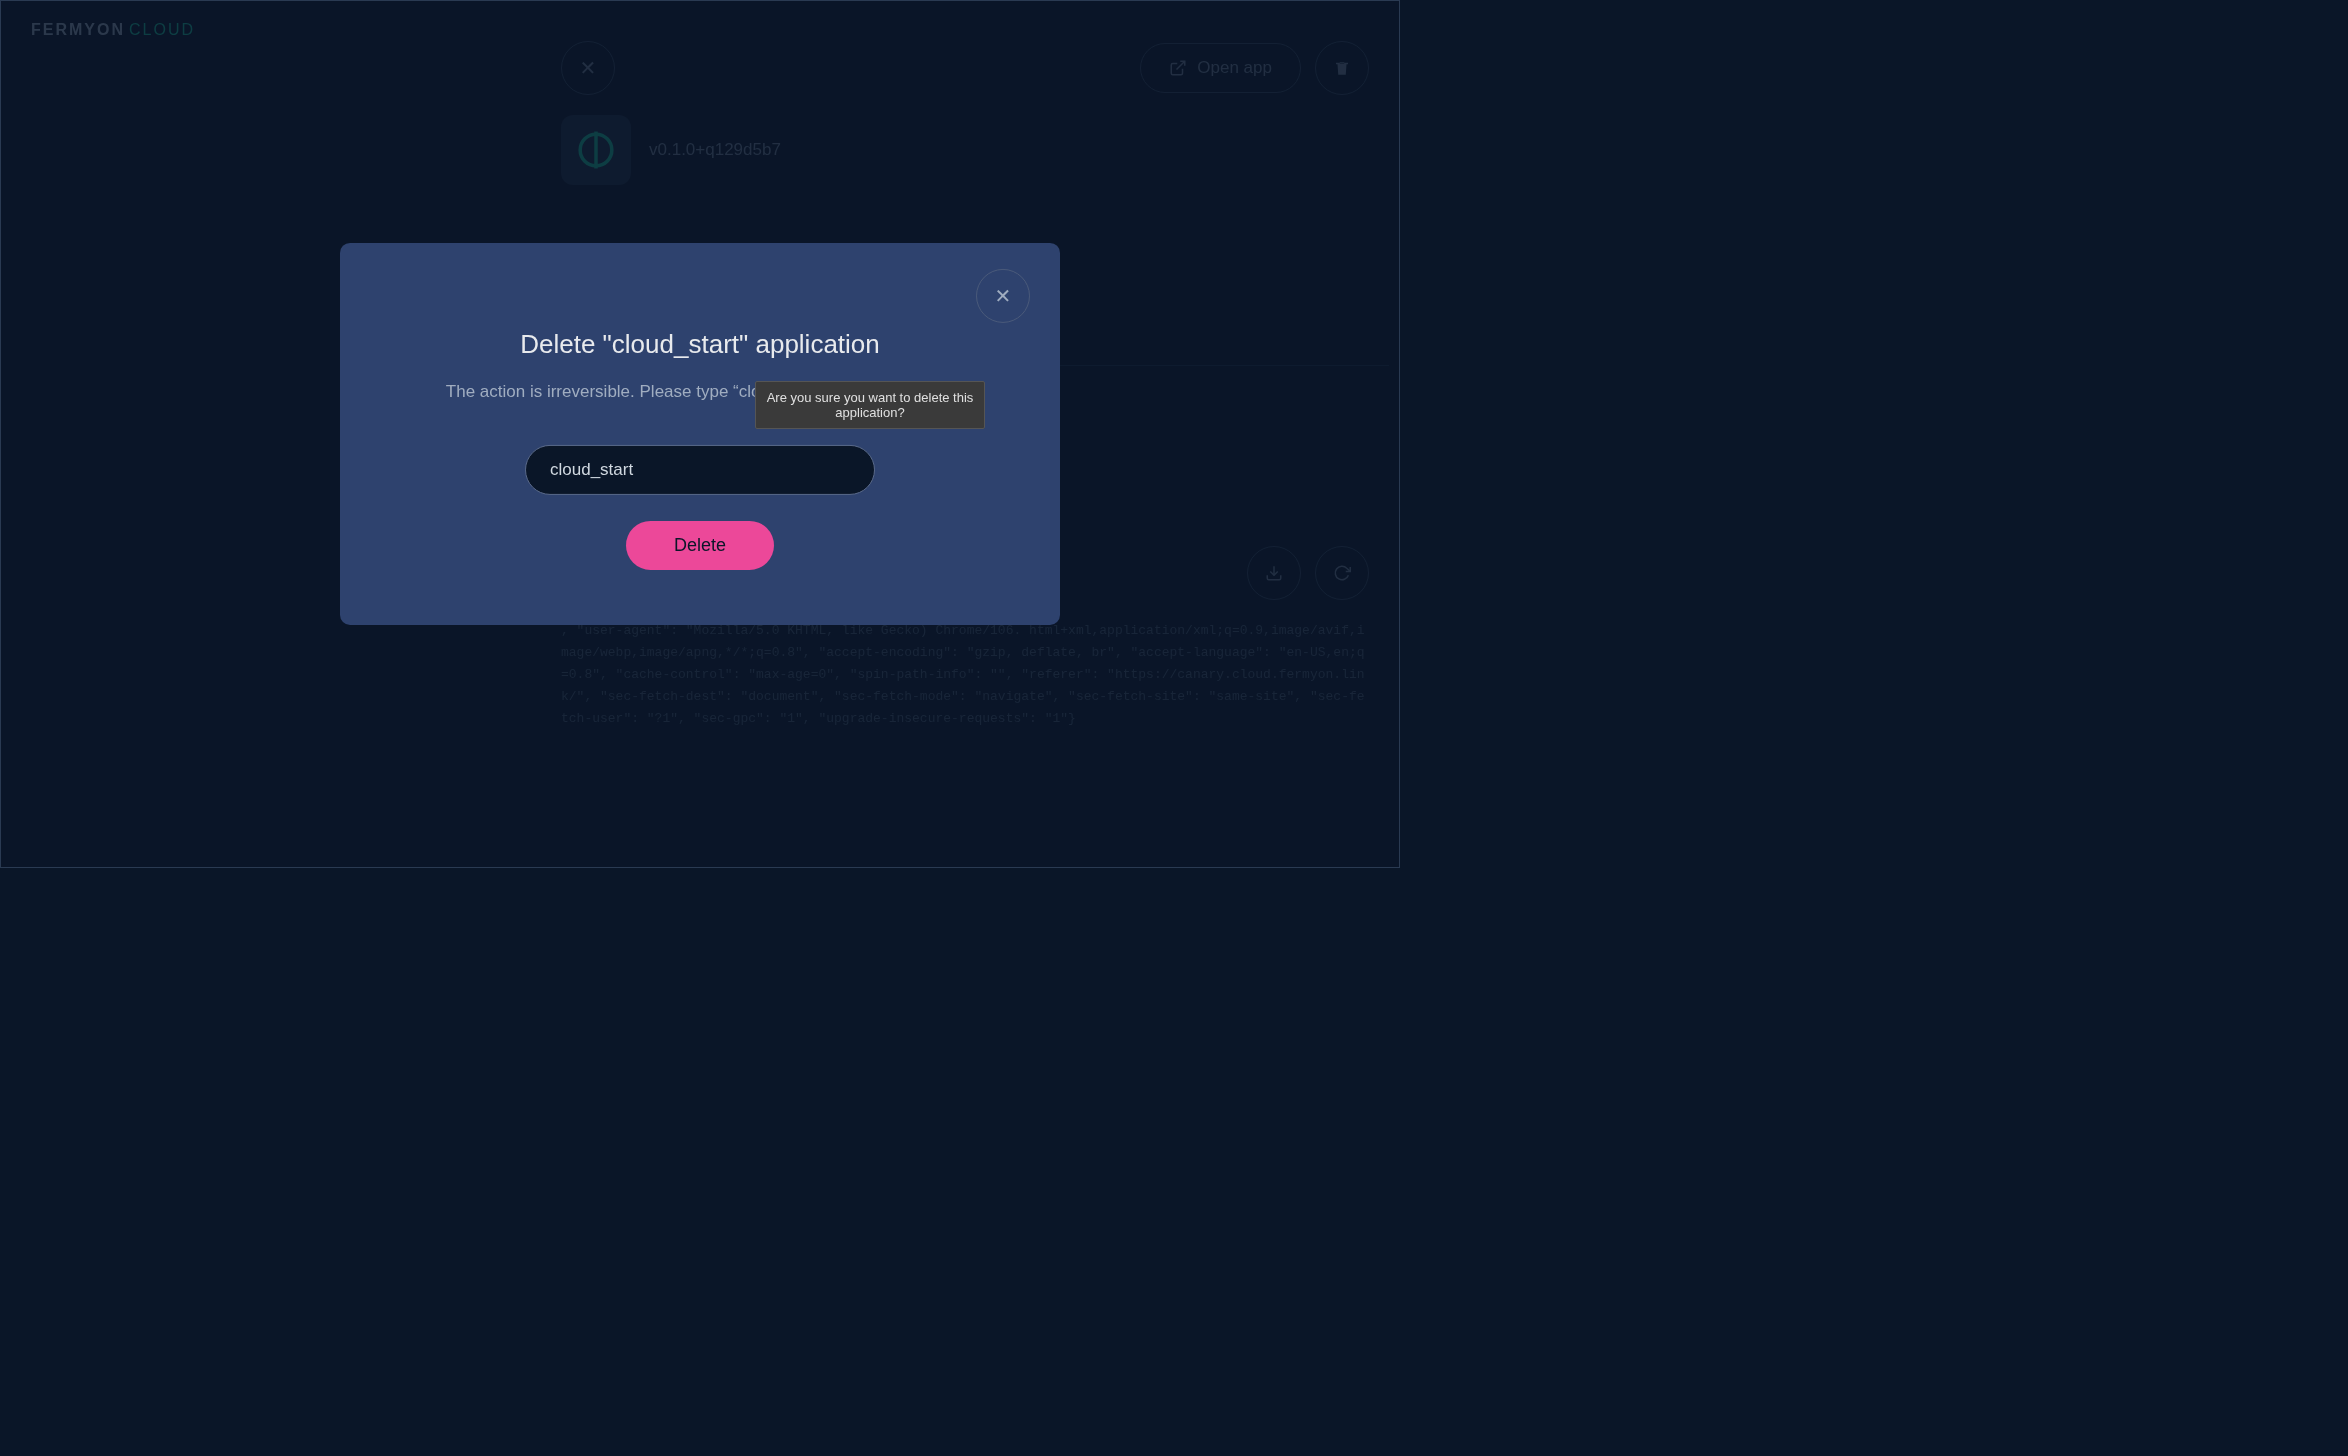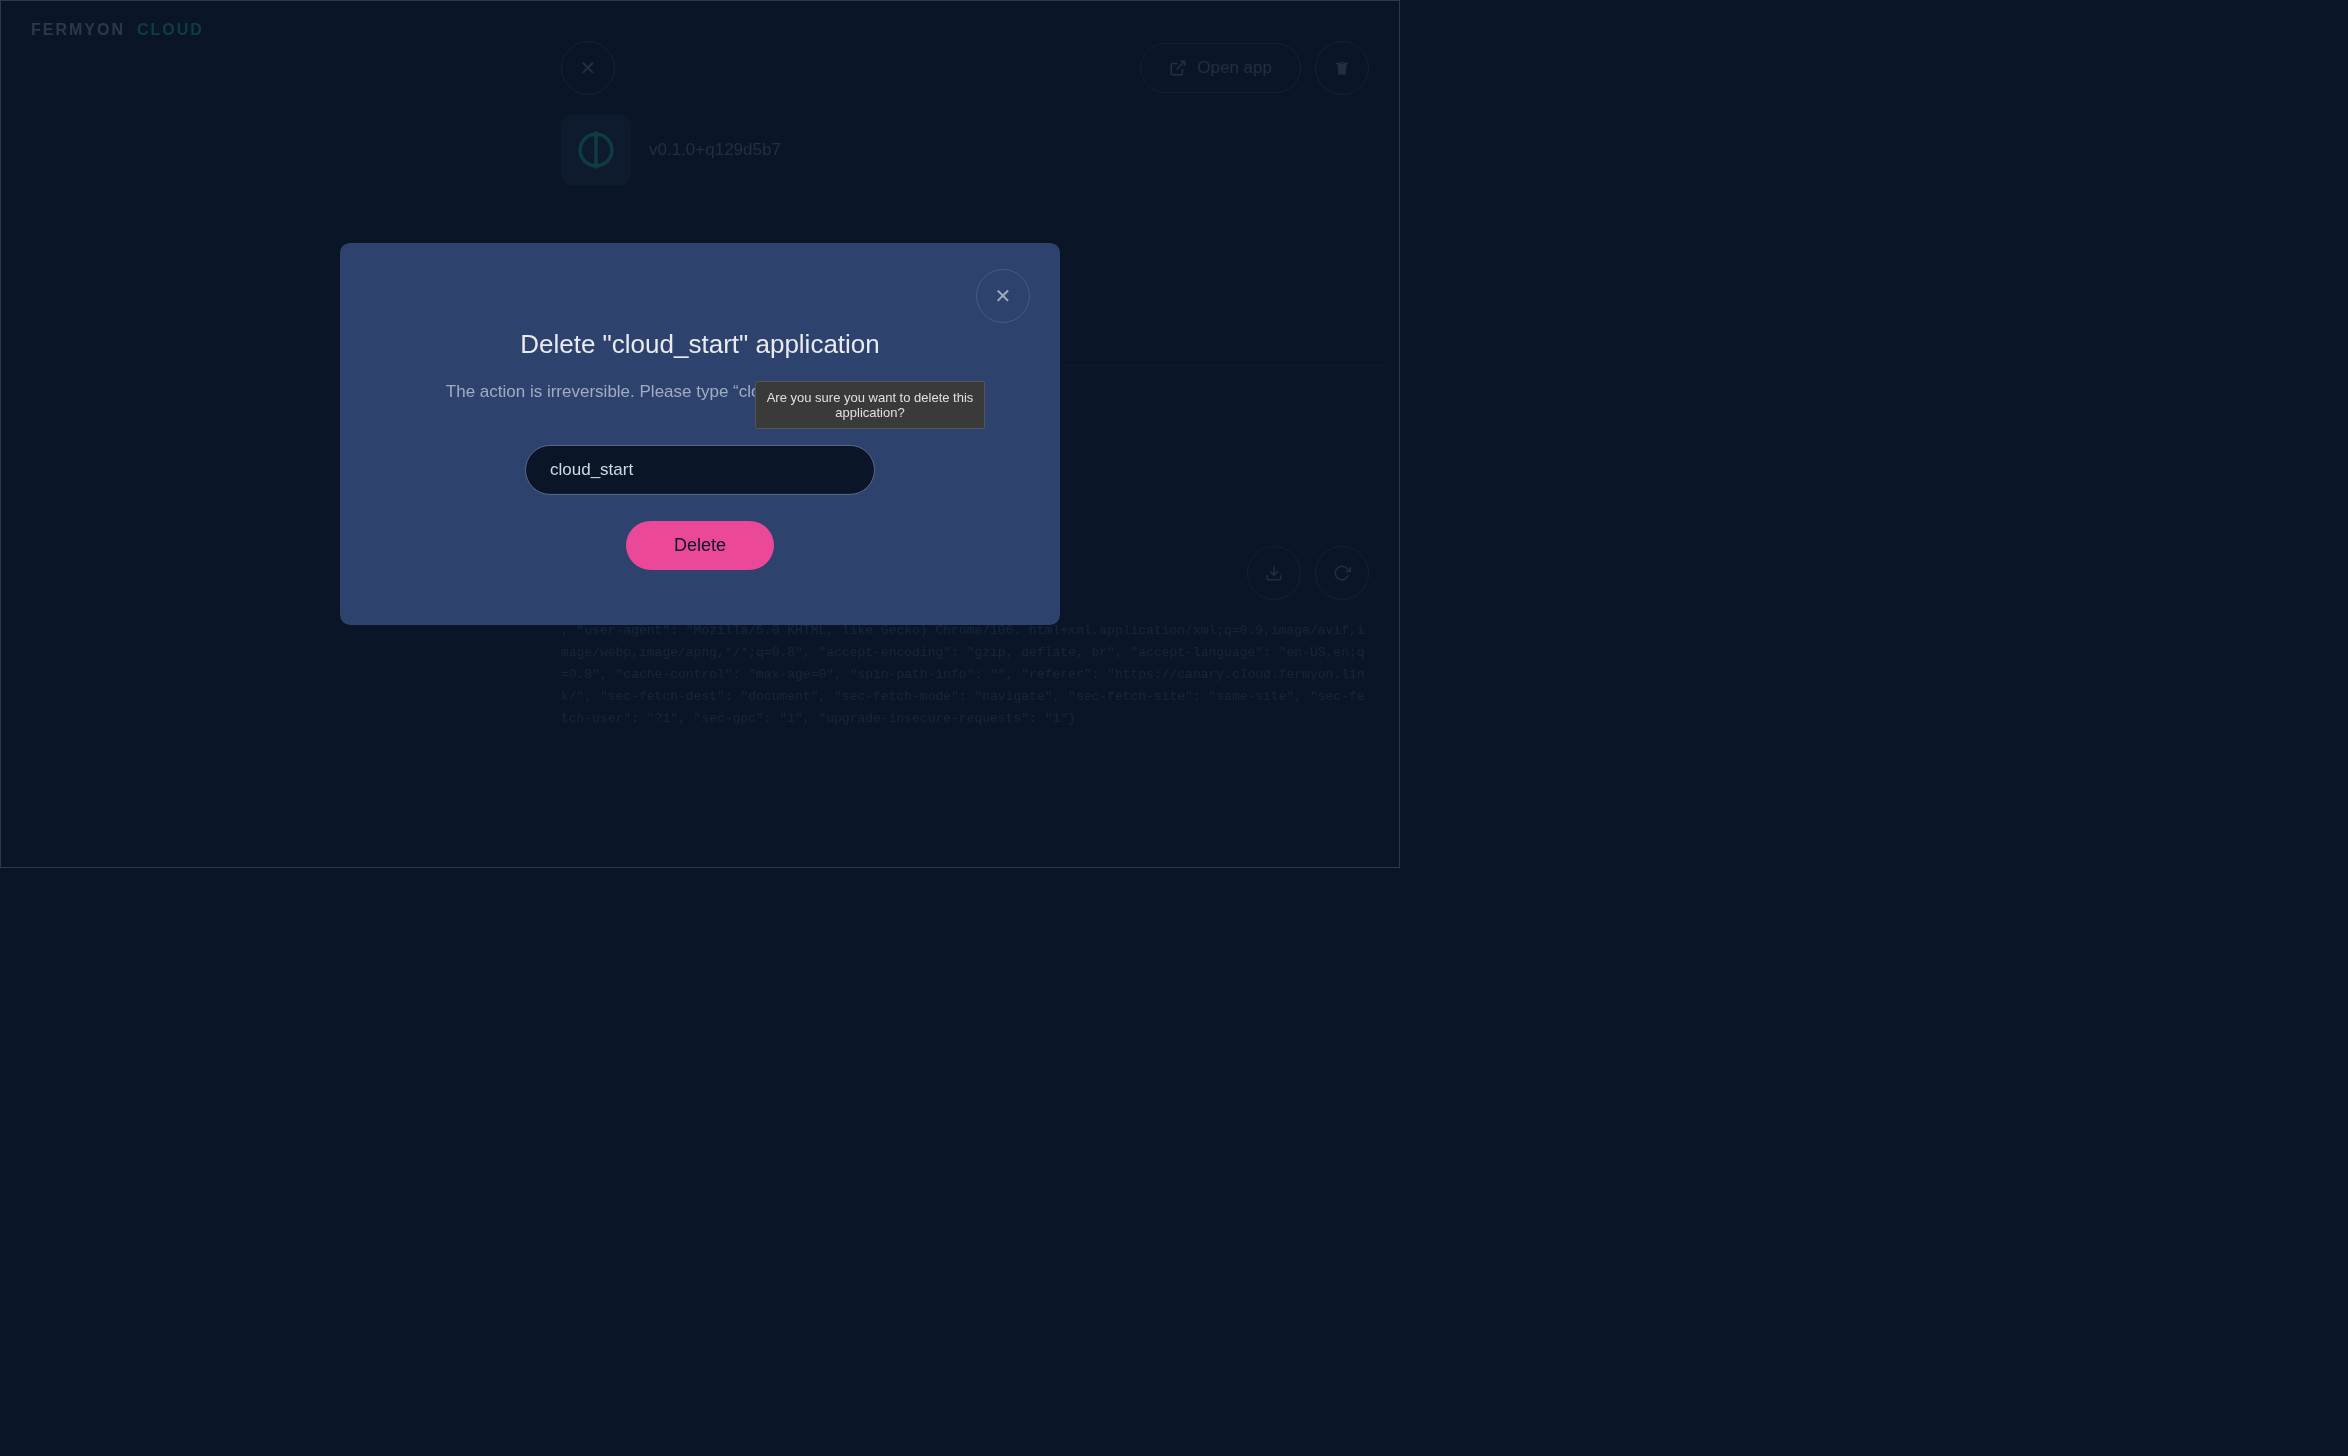--- a/index.html
+++ b/index.html
@@ -33,24 +33,24 @@
 
     .logo-fermyon {
       color: #7a8a9e;
       font-weight: 700;
       letter-spacing: 2px;
       font-size: 16px;
     }
 
     .logo-cloud {
       color: #169b82;
-      font-weight: 700;
+      font-weight: 400;
       letter-spacing: 2px;
       font-size: 16px;
-      margin-left: 12px;
+      margin-left: 4px;
     }
 
     .main-content {
       position: absolute;
       left: 540px;
       right: 10px;
       top: 40px;
     }
 
     .top-bar {

